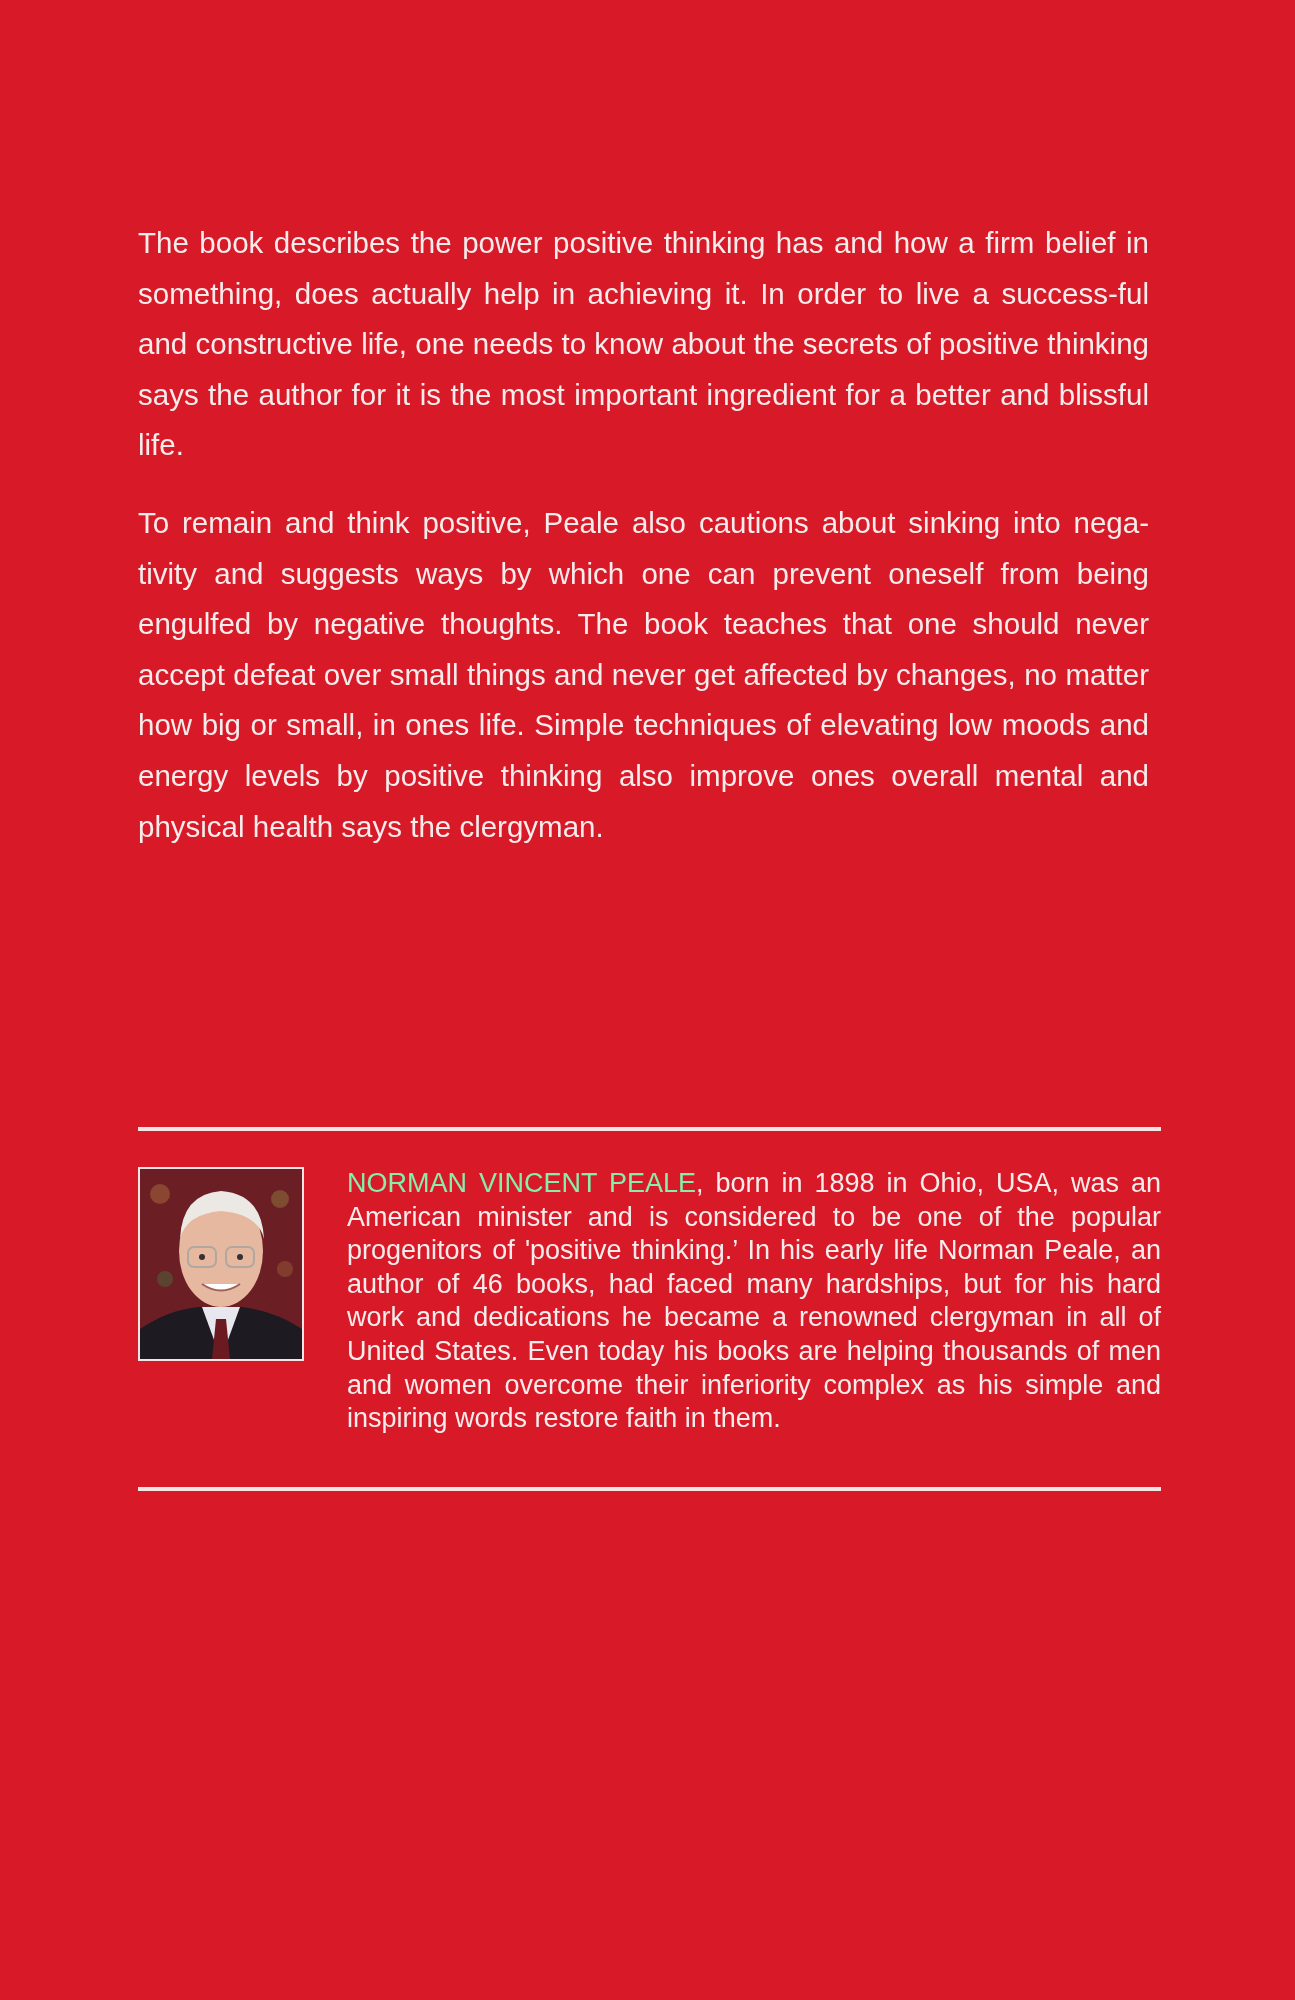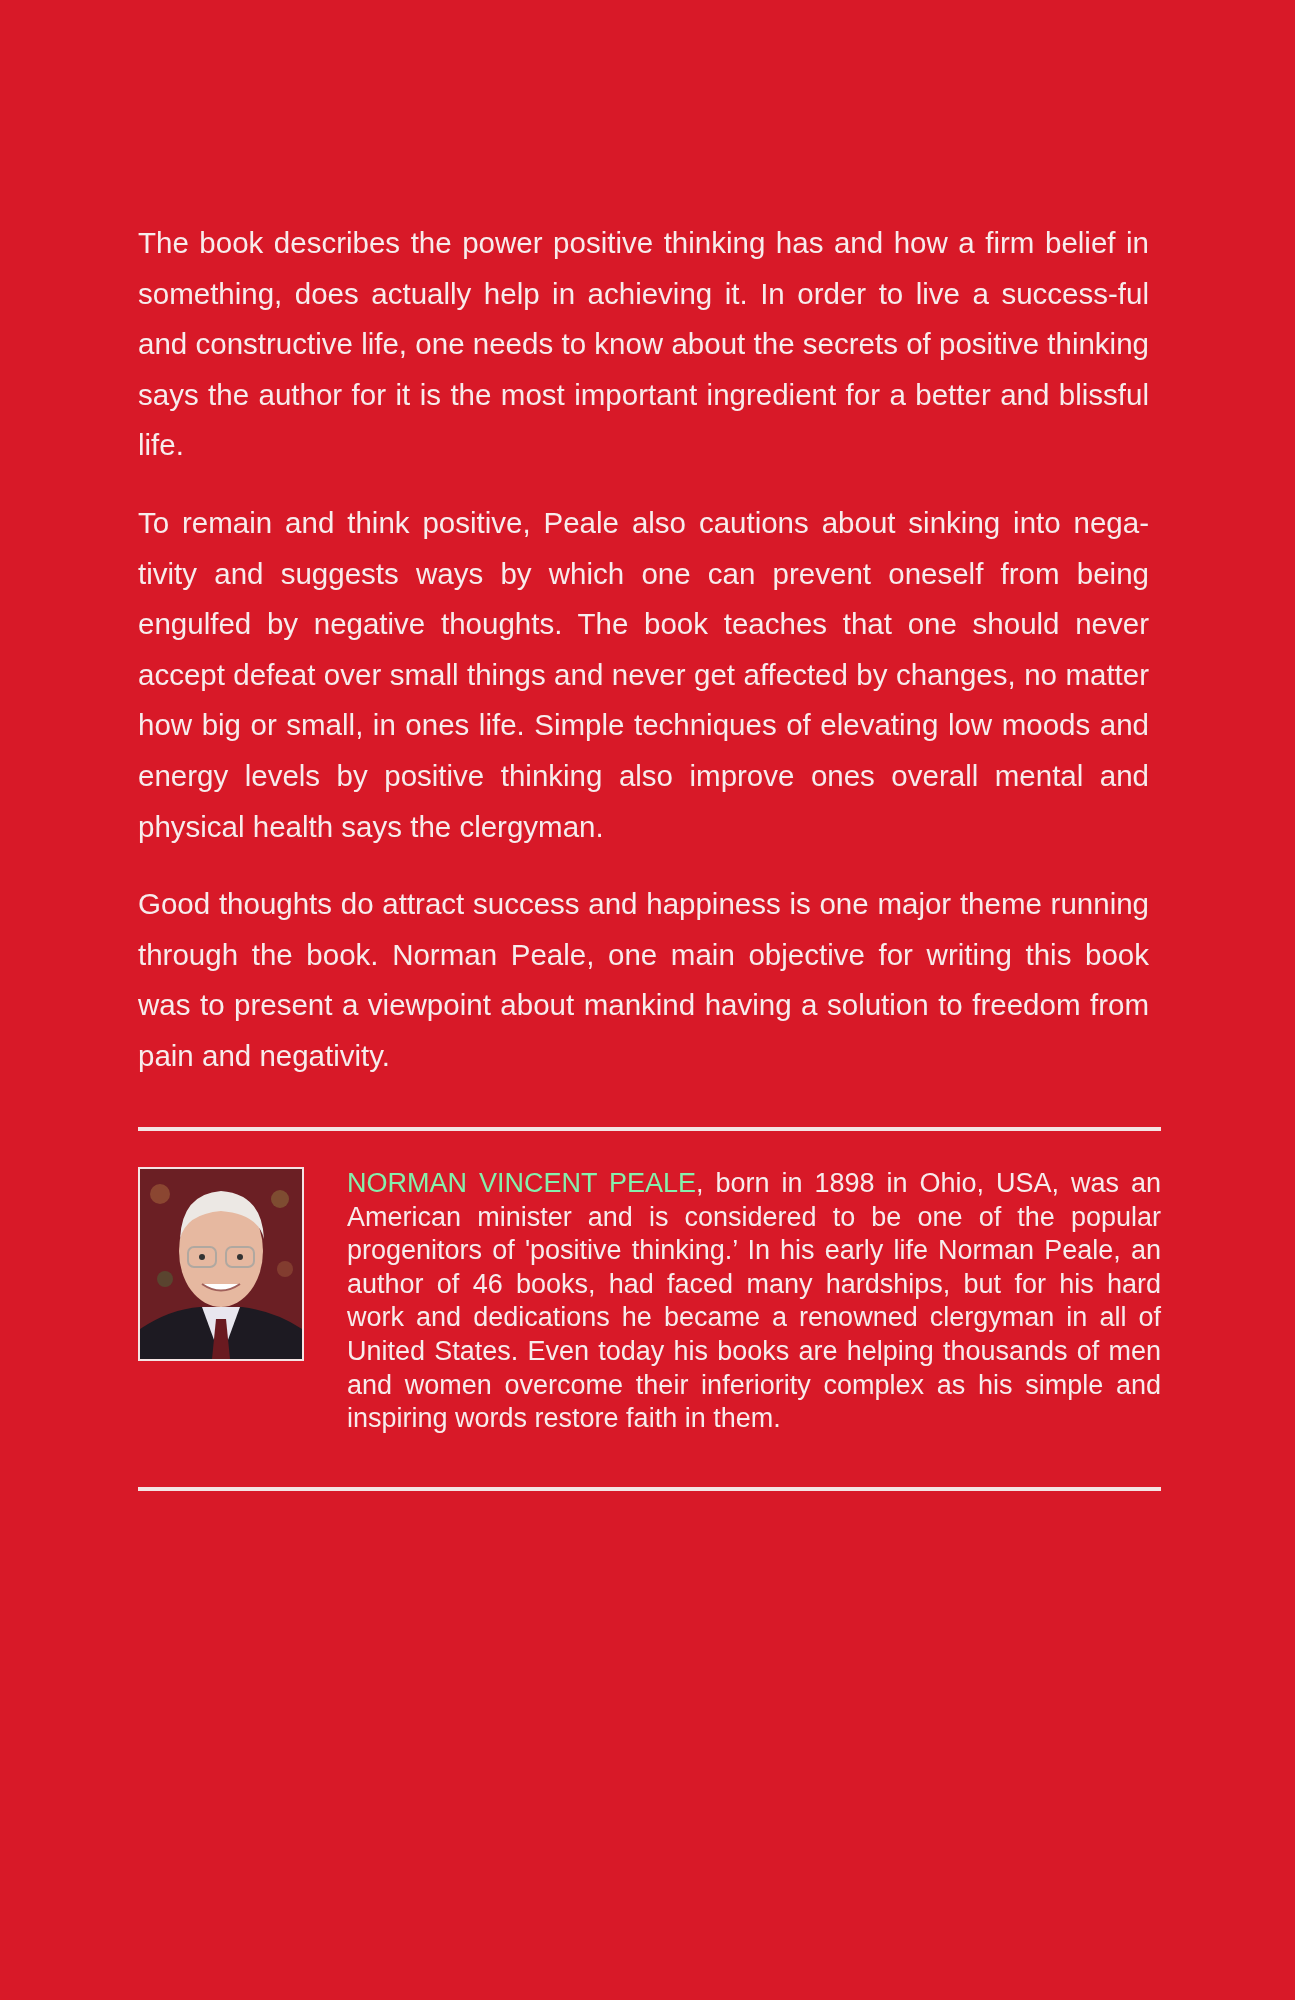--- a/index.html
+++ b/index.html
@@ -23,21 +23,20 @@
     font-size:27px; line-height:33.6px; text-align:justify;
   }
   .name { color:#86efac; }
 </style>
 </head>
 <body>
 
 <div class="main">
   <p class="para">The book describes the power positive thinking has and how a firm belief in something, does actually help in achieving it. In order to live a success-ful and constructive life, one needs to know about the secrets of positive thinking says the author for it is the most important ingredient for a better and blissful life.</p>
   <p class="para">To remain and think positive, Peale also cautions about sinking into nega-tivity and suggests ways by which one can prevent oneself from being engulfed by negative thoughts. The book teaches that one should never accept defeat over small things and never get affected by changes, no matter how big or small, in ones life. Simple techniques of elevating low moods and energy levels by positive thinking also improve ones overall mental and physical health says the clergyman.</p>
-  <p class="para">Good thoughts do attract success and happiness is one major theme running through the book. Norman Peale, one main objective for writing this book was to present a viewpoint about mankind having a solution to freedom from pain and negativity.</p>
 </div>
 
 <div class="rule" style="top:1127px;"></div>
 
 <div class="bio">
   <div class="photo">
     <svg width="162" height="190" viewBox="0 0 162 190">
       <rect width="162" height="190" fill="#6b1f24"></rect>
       <circle cx="20" cy="25" r="10" fill="#a0603a" opacity="0.6"></circle>
       <circle cx="140" cy="30" r="9" fill="#8a6a3a" opacity="0.6"></circle>

